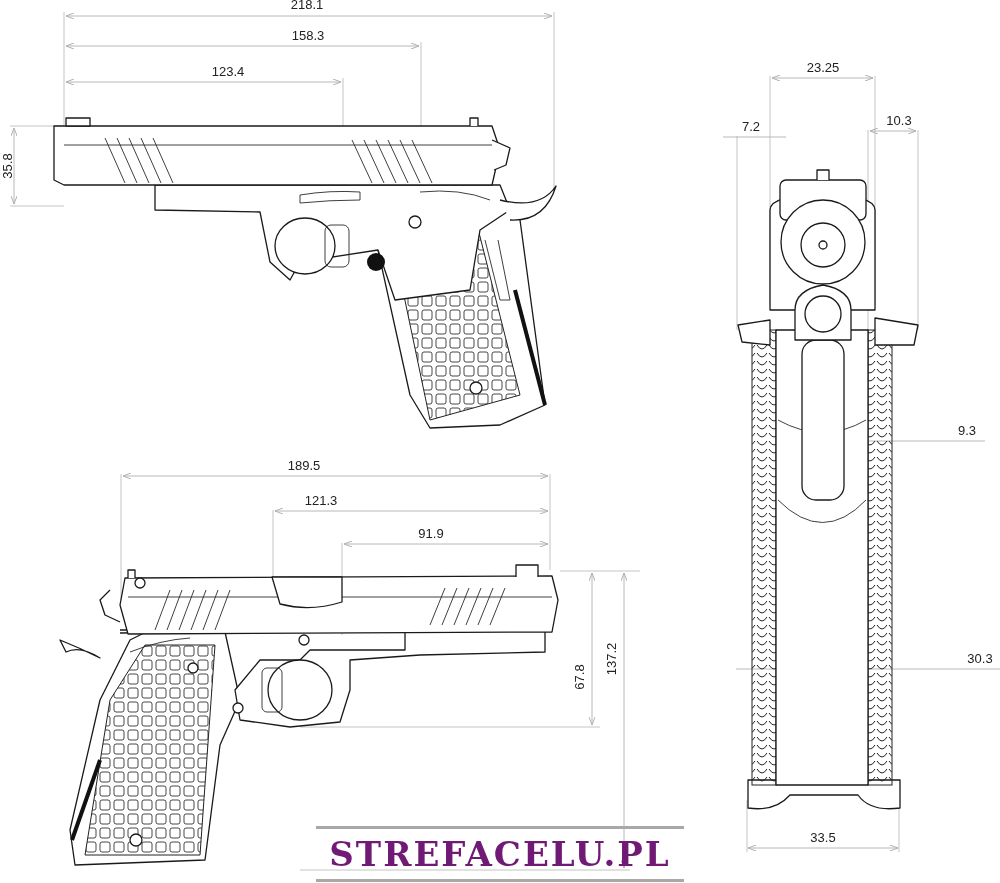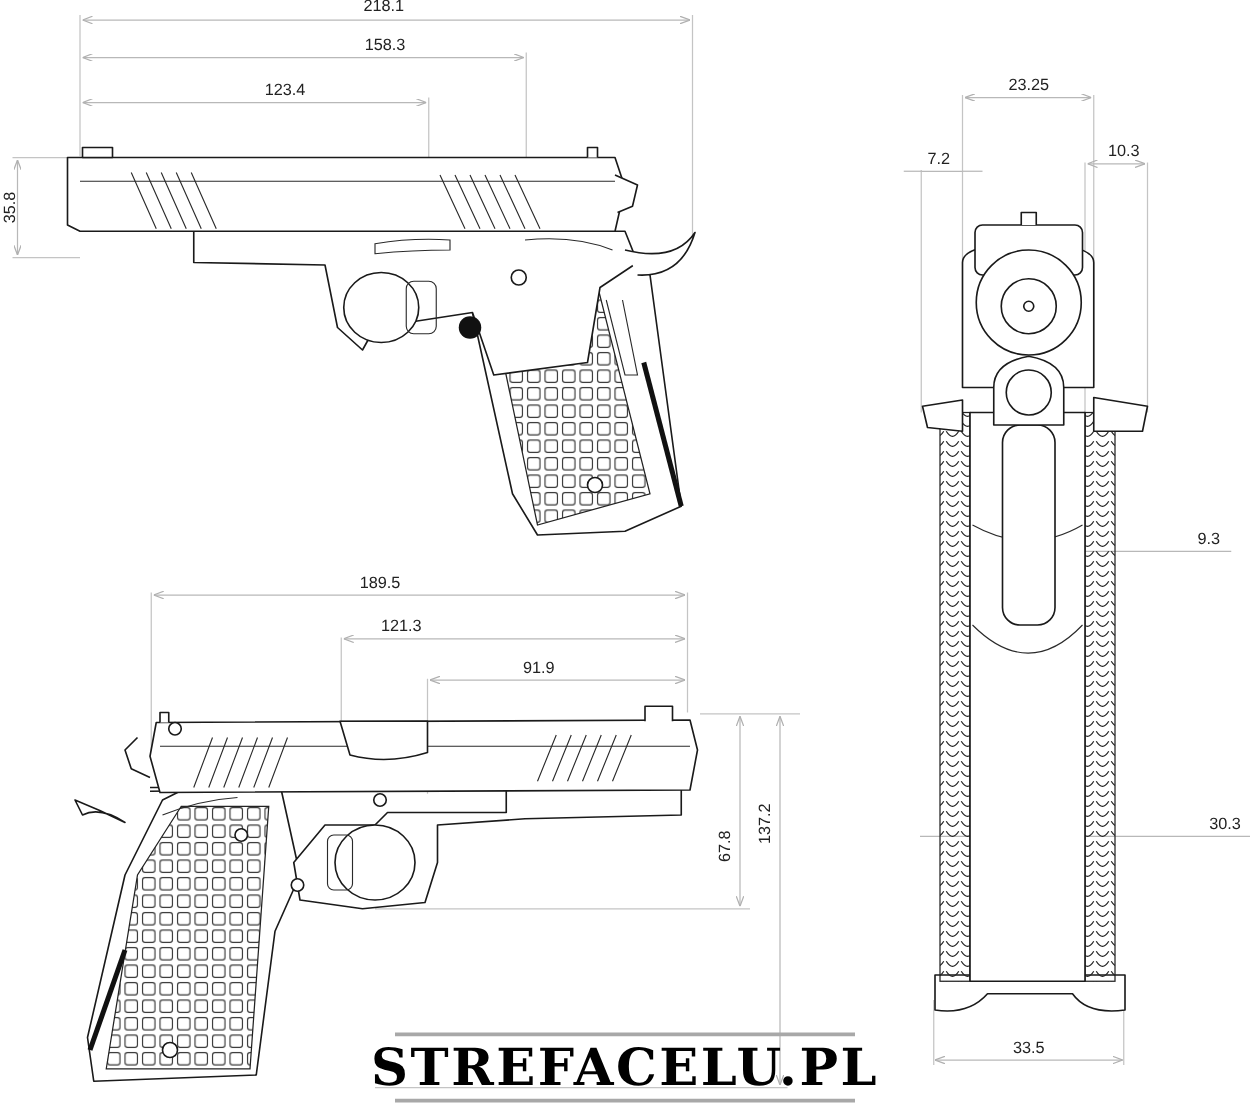--- a/index.html
+++ b/index.html
@@ -5,22 +5,22 @@
   html, body { margin:0; padding:0; background:#ffffff; }
   body { width:1000px; height:883px; position:relative; overflow:hidden; font-family:"Liberation Sans", sans-serif; }
   svg.main { position:absolute; left:0; top:0; }
   .dim { stroke:#b8b8b8; stroke-width:1; fill:none; }
   .ext { stroke:#c4c4c4; stroke-width:1; fill:none; }
   .ink { stroke:#1a1a1a; stroke-width:1.3; fill:#ffffff; stroke-linejoin:round; }
   .ink-thin { stroke:#2a2a2a; stroke-width:0.9; fill:none; }
   .lbl { font-family:"Liberation Sans", sans-serif; font-size:13px; fill:#222; }
   .watermark { position:absolute; left:316px; top:826px; width:368px; height:50px;
     display:flex; align-items:center; justify-content:center;
-    font-family:"DejaVu Serif", serif; font-weight:bold; font-size:41px; letter-spacing:2px;
-    color:#000000; border-top:3px solid #a8a8a8; border-bottom:3px solid #a8a8a8; line-height:44px; }
+    font-family:"DejaVu Serif", serif; font-weight:bold; font-size:34px; letter-spacing:2px;
+    color:#701a75; border-top:3px solid #a8a8a8; border-bottom:3px solid #a8a8a8; line-height:44px; }
 </style>
 </head>
 <body>
 
 <svg class="main" width="1000" height="883" viewBox="0 0 1000 883">
   <defs>
     <marker id="arr" markerWidth="8" markerHeight="6" refX="8" refY="3" orient="auto">
       <path d="M0,0 L8,3 L0,6" fill="none" stroke="#b0b0b0" stroke-width="1"></path>
     </marker>
     <marker id="arrs" markerWidth="8" markerHeight="6" refX="0" refY="3" orient="auto">

